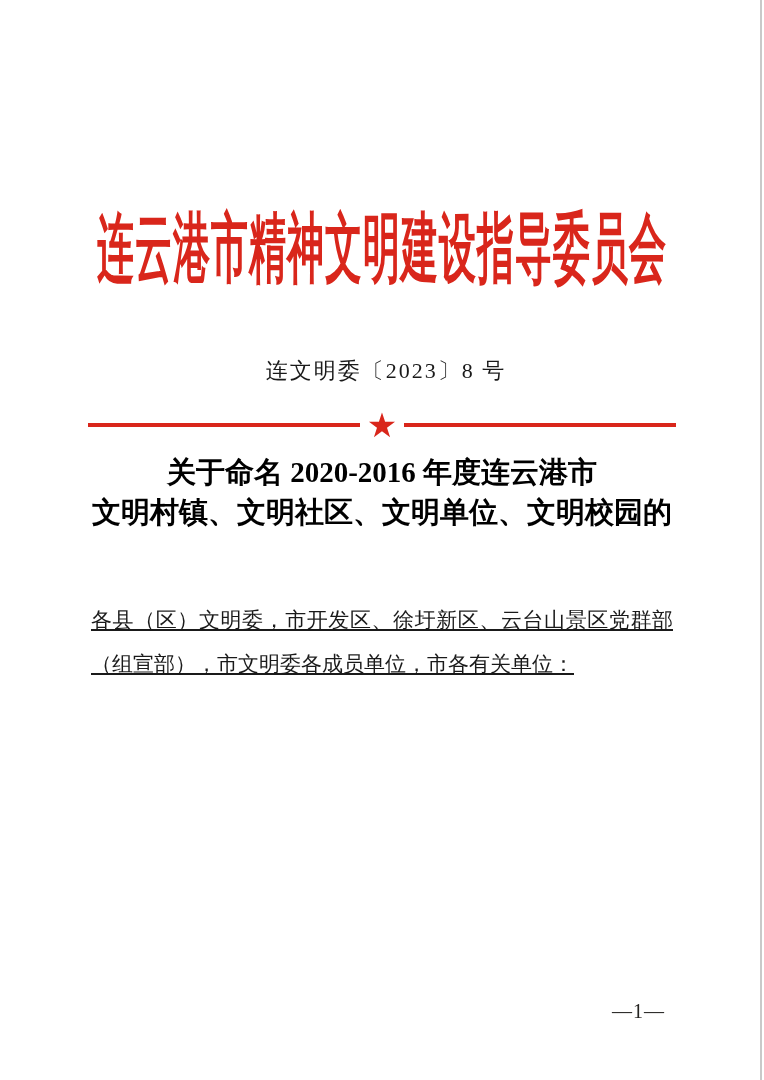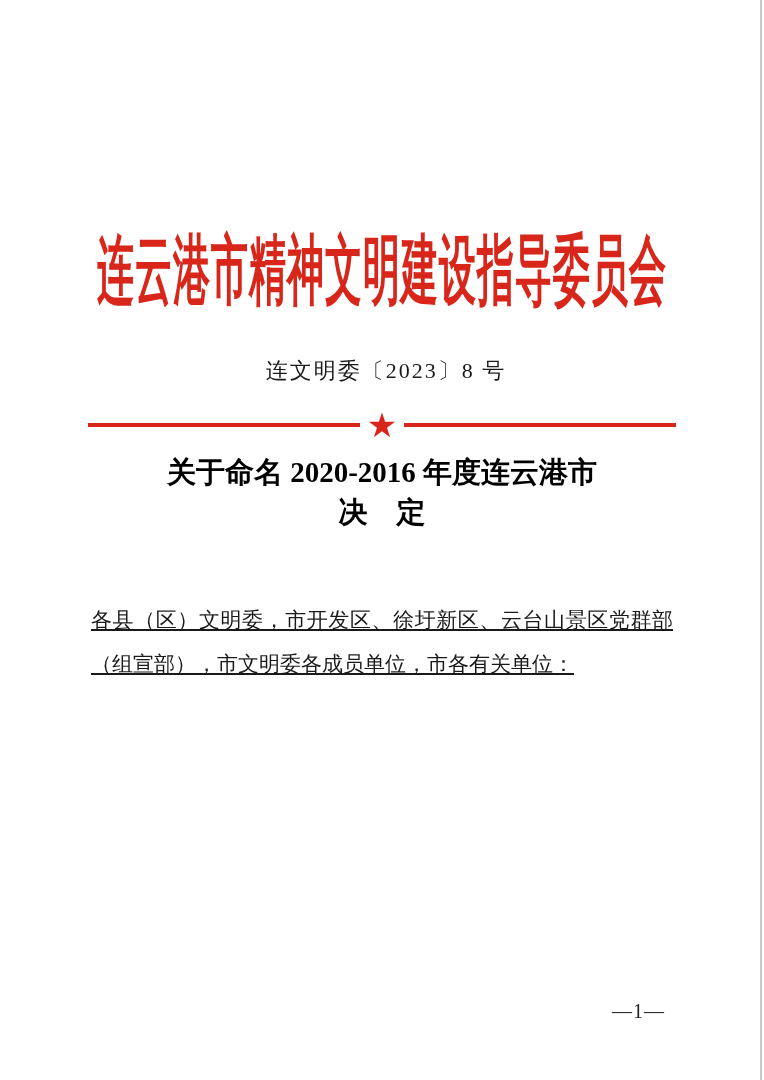--- a/index.html
+++ b/index.html
@@ -30,21 +30,21 @@
   }
 
   
   .agency-header {
     position: absolute;
     top: 202px;
     left: 0;
     width: 100%;
     height: 94px;
     display: flex;
-    align-items: flex-end;
+    align-items: center;
     justify-content: center;
     overflow: visible;
   }
   .agency-header-text {
     font-size: 37px;
     font-weight: bold;
     color: var(--red);
     white-space: nowrap;
     letter-spacing: 1px;
     transform: scaleY(2.05);
@@ -138,21 +138,21 @@
   <div class="doc-number">连文明委〔2023〕8 号</div>
 
   <div class="divider">
     <div class="divider-line"></div>
     <span class="divider-star">★</span>
     <div class="divider-line"></div>
   </div>
 
   <div class="doc-title">
     <div class="title-line">关于命名 2020-2016 年度连云港市</div>
-    <div class="title-line">决　定</div>
+    <div class="title-line">文明村镇、文明社区、文明单位、文明校园的</div>
   </div>
 
   <div class="doc-body">
     <p>各县（区）文明委，市开发区、徐圩新区、云台山景区党群部（组宣部），市文明委各成员单位，市各有关单位：</p>
   </div>
 
   <div class="page-number">—1—</div>
 
   <div class="page-edge-right"></div>
 

